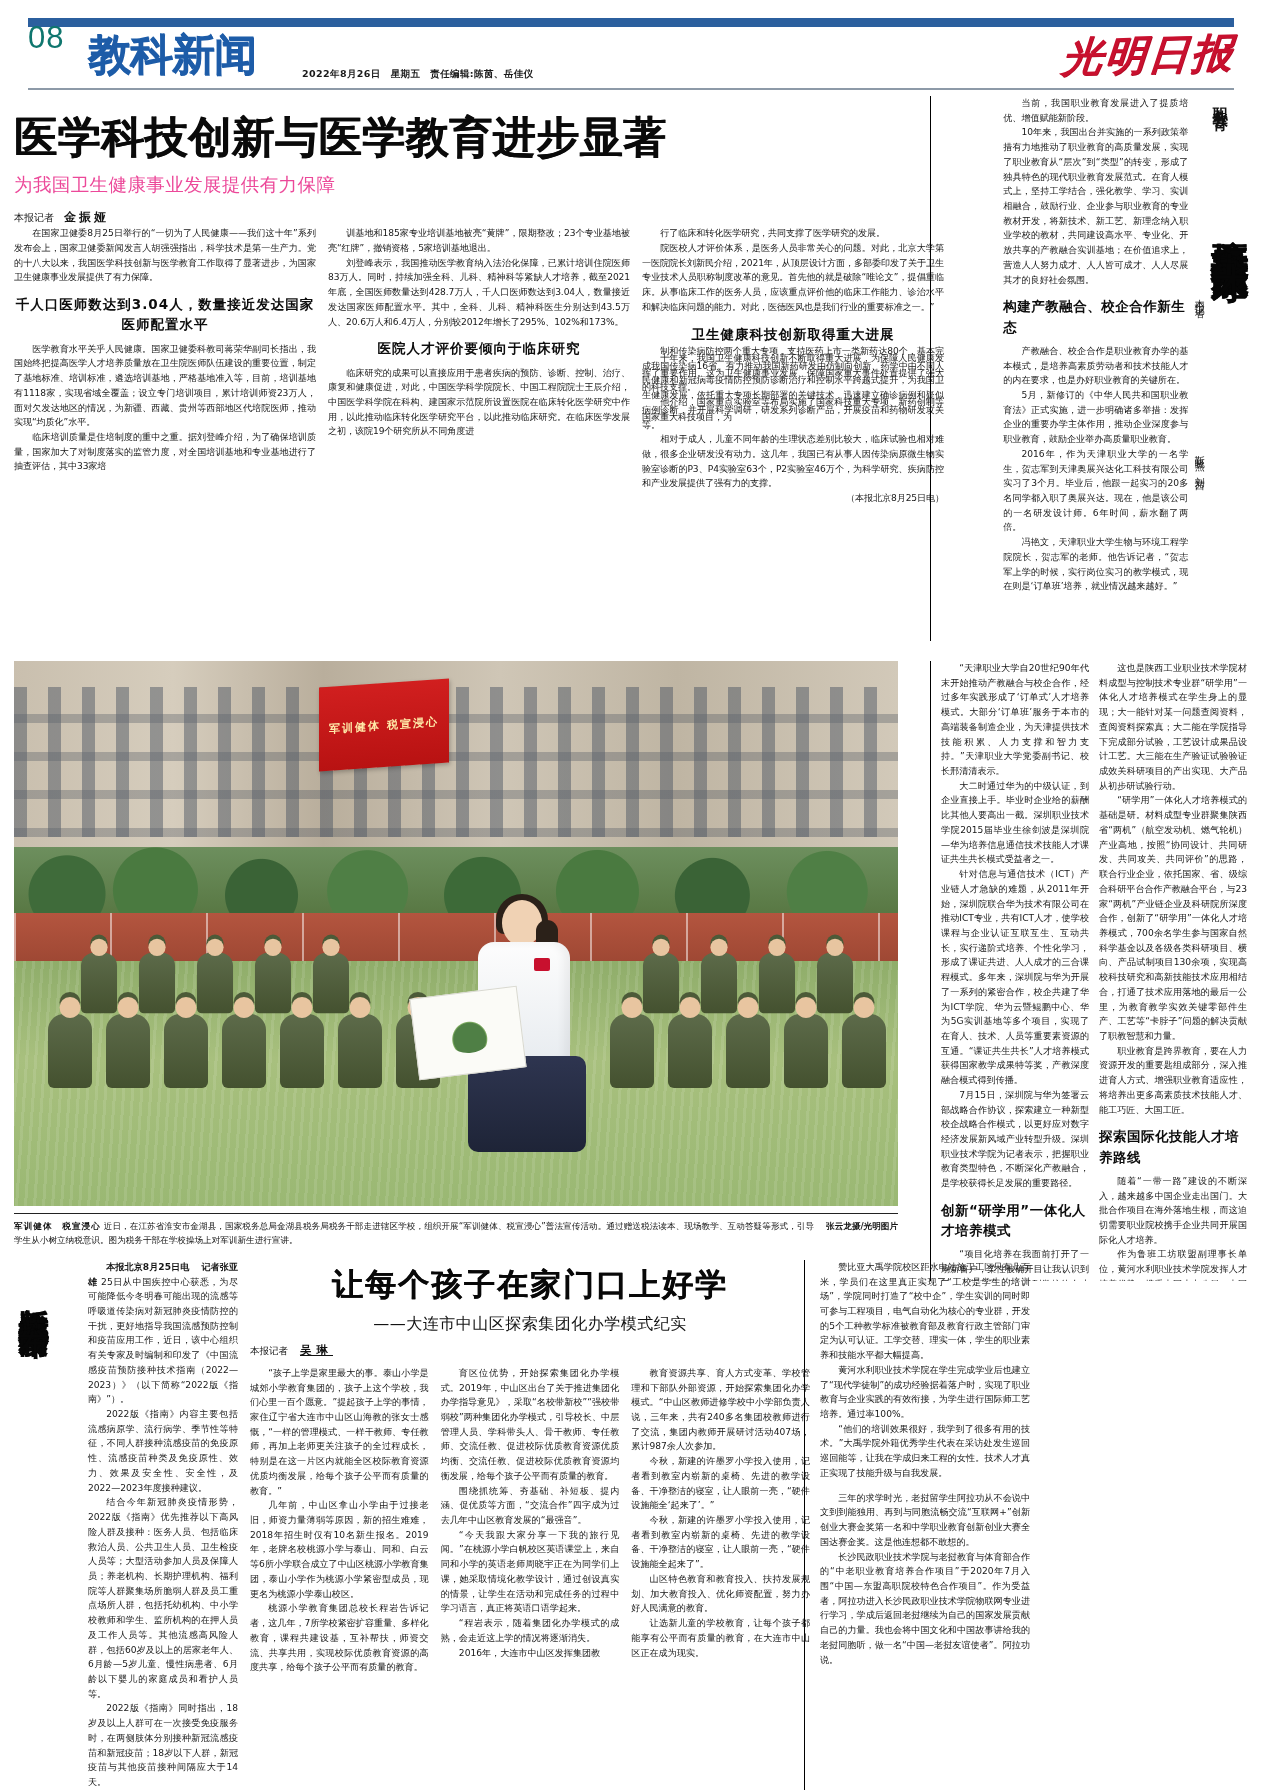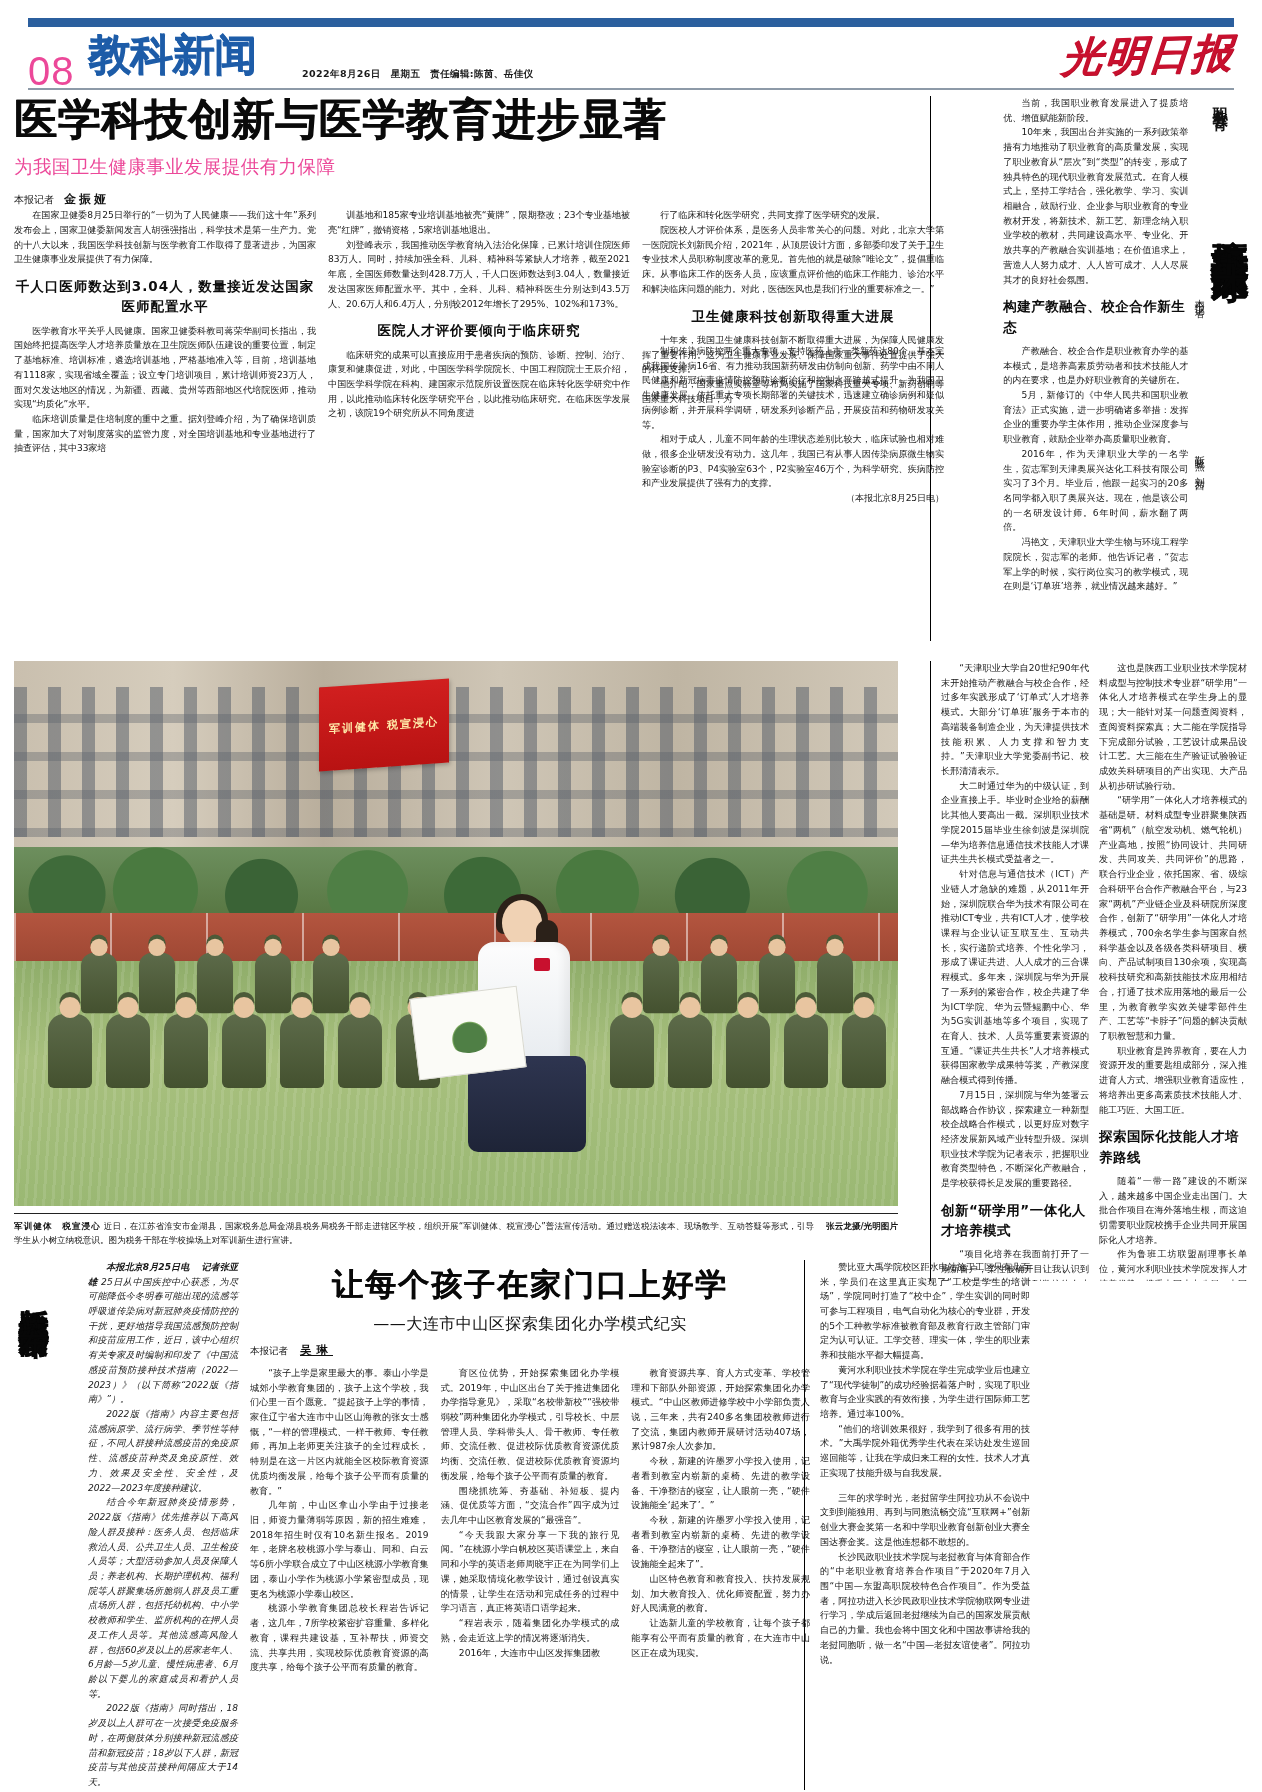--- a/index.html
+++ b/index.html
@@ -17,23 +17,23 @@
   .masthead { position:relative; height:92px; }
   .mh-bar {
     position:absolute; left:14px; right:14px; top:18px;
     height:9px; background:#2b5f9e;
   }
   .mh-rule {
     position:absolute; left:14px; right:14px; top:88px;
     height:2px; background:#8d9aa8;
   }
   .mh-pageno {
-    position:absolute; left:14px; top:49px;
+    position:absolute; left:14px; top:20px;
     font-family:"Liberation Sans","DejaVu Sans",sans-serif;
-    font-size:40px; font-weight:400; letter-spacing:1px; color:#ec4899;
+    font-size:31px; font-weight:400; letter-spacing:1px; color:#0f766e;
   }
   .mh-section {
     position:absolute; left:74px; top:26px;
     font-family:"DejaVu Sans","Liberation Sans",sans-serif;
     font-size:43px; font-weight:bold; color:#1d5ca8;
     letter-spacing:-1px;
     text-shadow:0.5px 0.5px 0 #1d5ca8;
   }
   .mh-meta {
     position:absolute; left:288px; top:68px;
@@ -58,21 +58,21 @@
     letter-spacing:-0.1px;
   }
   .body-col p { text-indent:2em; margin-bottom:0; }
 
   
   .story-top { position:relative; height:555px; margin-top:4px; }
   .st-left { position:absolute; left:0; top:0; width:930px; }
   .st-head {
     font-family:"DejaVu Sans","Liberation Sans",sans-serif;
     font-size:43px; font-weight:bold; color:#0a0a0a;
-    letter-spacing:0.5px; line-height:1.1; margin-top:0;
+    letter-spacing:0.5px; line-height:1.1; margin-top:18px;
     text-shadow:0.7px 0 0 #0a0a0a;
   }
   .st-sub {
     font-family:"DejaVu Sans","Liberation Sans",sans-serif;
     font-size:18.5px; color:#ec4899; margin-top:11px; letter-spacing:0.4px;
   }
   .st-byline {
     font-family:"DejaVu Sans","Liberation Sans",sans-serif;
     font-size:10px; margin-top:12px; color:#161616;
   }
@@ -258,21 +258,21 @@
     writing-mode:vertical-rl; text-orientation:upright;
     font-family:"DejaVu Sans","Liberation Sans",sans-serif;
     font-size:30px; font-weight:bold; letter-spacing:2px; line-height:1.05;
     color:#070707; text-shadow:0.6px 0 0 #070707;
   }
   .sb-left-cols {
     position:absolute; left:74px; top:0; width:150px;
     font-size:9.1px; line-height:1.62; text-align:justify;
     font-family:"DejaVu Sans","Liberation Sans",sans-serif; color:#171717;
   }
-  .sb-left-cols p { text-indent:2em;font-style:italic; }
+  .sb-left-cols p { text-indent:2em; }
   .sb-left-cols .lead b { font-weight:bold; }
 
   .sb-main { position:absolute; left:236px; top:0; width:560px; }
   .sb-head {
     font-family:"DejaVu Serif","Liberation Serif",serif;
     font-size:31px; font-weight:bold; text-align:center; color:#080808;
     letter-spacing:2px; margin-top:4px;
     text-shadow:0.6px 0 0 #080808;
   }
   .sb-sub {

